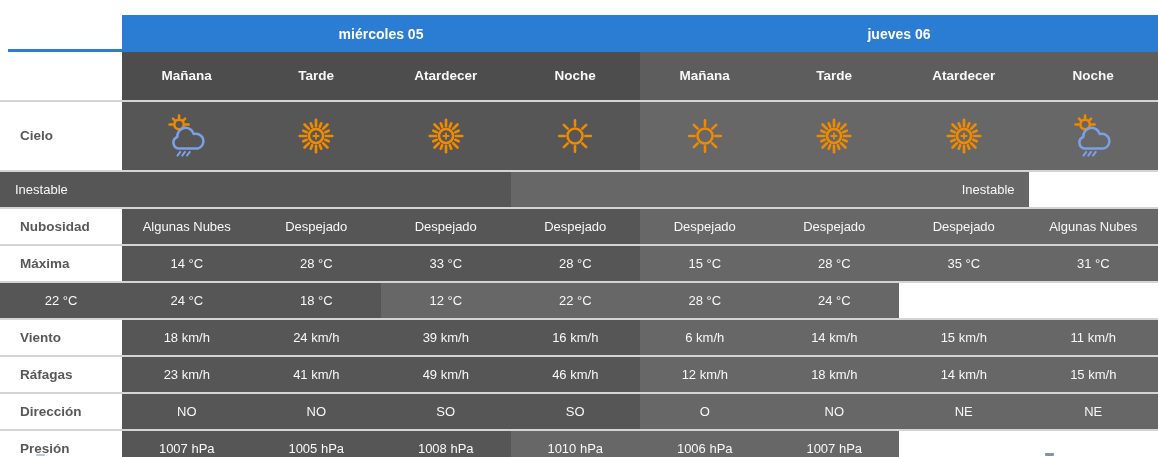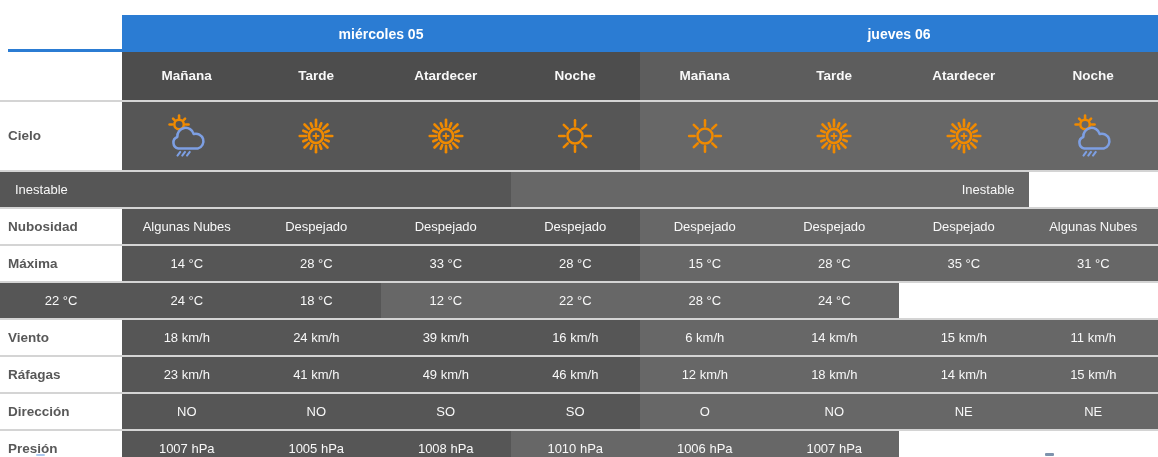--- a/index.html
+++ b/index.html
@@ -16,21 +16,21 @@
   .r-head{height:37px}
   .r-sub{height:48px}
   .r-cielo{height:70px;border-top:2px solid var(--divider)}
   .r-data{height:37px;border-top:2px solid var(--divider)}
   .c{display:flex;align-items:center;justify-content:center;color:var(--cell_text);font-size:13px;line-height:1}
   .d1{background:var(--day1)}
   .d2{background:var(--day2)}
   .h1{background:var(--day1h)}
   .h2{background:var(--day2h)}
   .time-head{font-weight:bold;font-size:13.5px}
-  .lbl{background:#fff;color:var(--label_text);font-weight:bold;justify-content:flex-start;padding-left:8px;font-size:13.5px}
+  .lbl{background:#fff;color:var(--label_text);font-weight:bold;justify-content:flex-start;padding-left:20px;font-size:13.5px}
   .head-blank{background:#fff;position:relative}
   .head-blank::after{content:"";position:absolute;left:8px;right:0;bottom:0;height:3px;background:var(--blue)}
   .day-head{grid-column:span 4;background:var(--blue);color:#fff;font-weight:bold;font-size:14px}
   .merge4{grid-column:span 4}
   .al-left{justify-content:flex-start;padding-left:15px}
   .al-right{justify-content:flex-end;padding-right:14px}
   
   .ic{display:block}
   .ic *{fill:none;stroke-linecap:round;stroke-linejoin:round}
   .ic .o{stroke:var(--orange);stroke-width:3.2}

